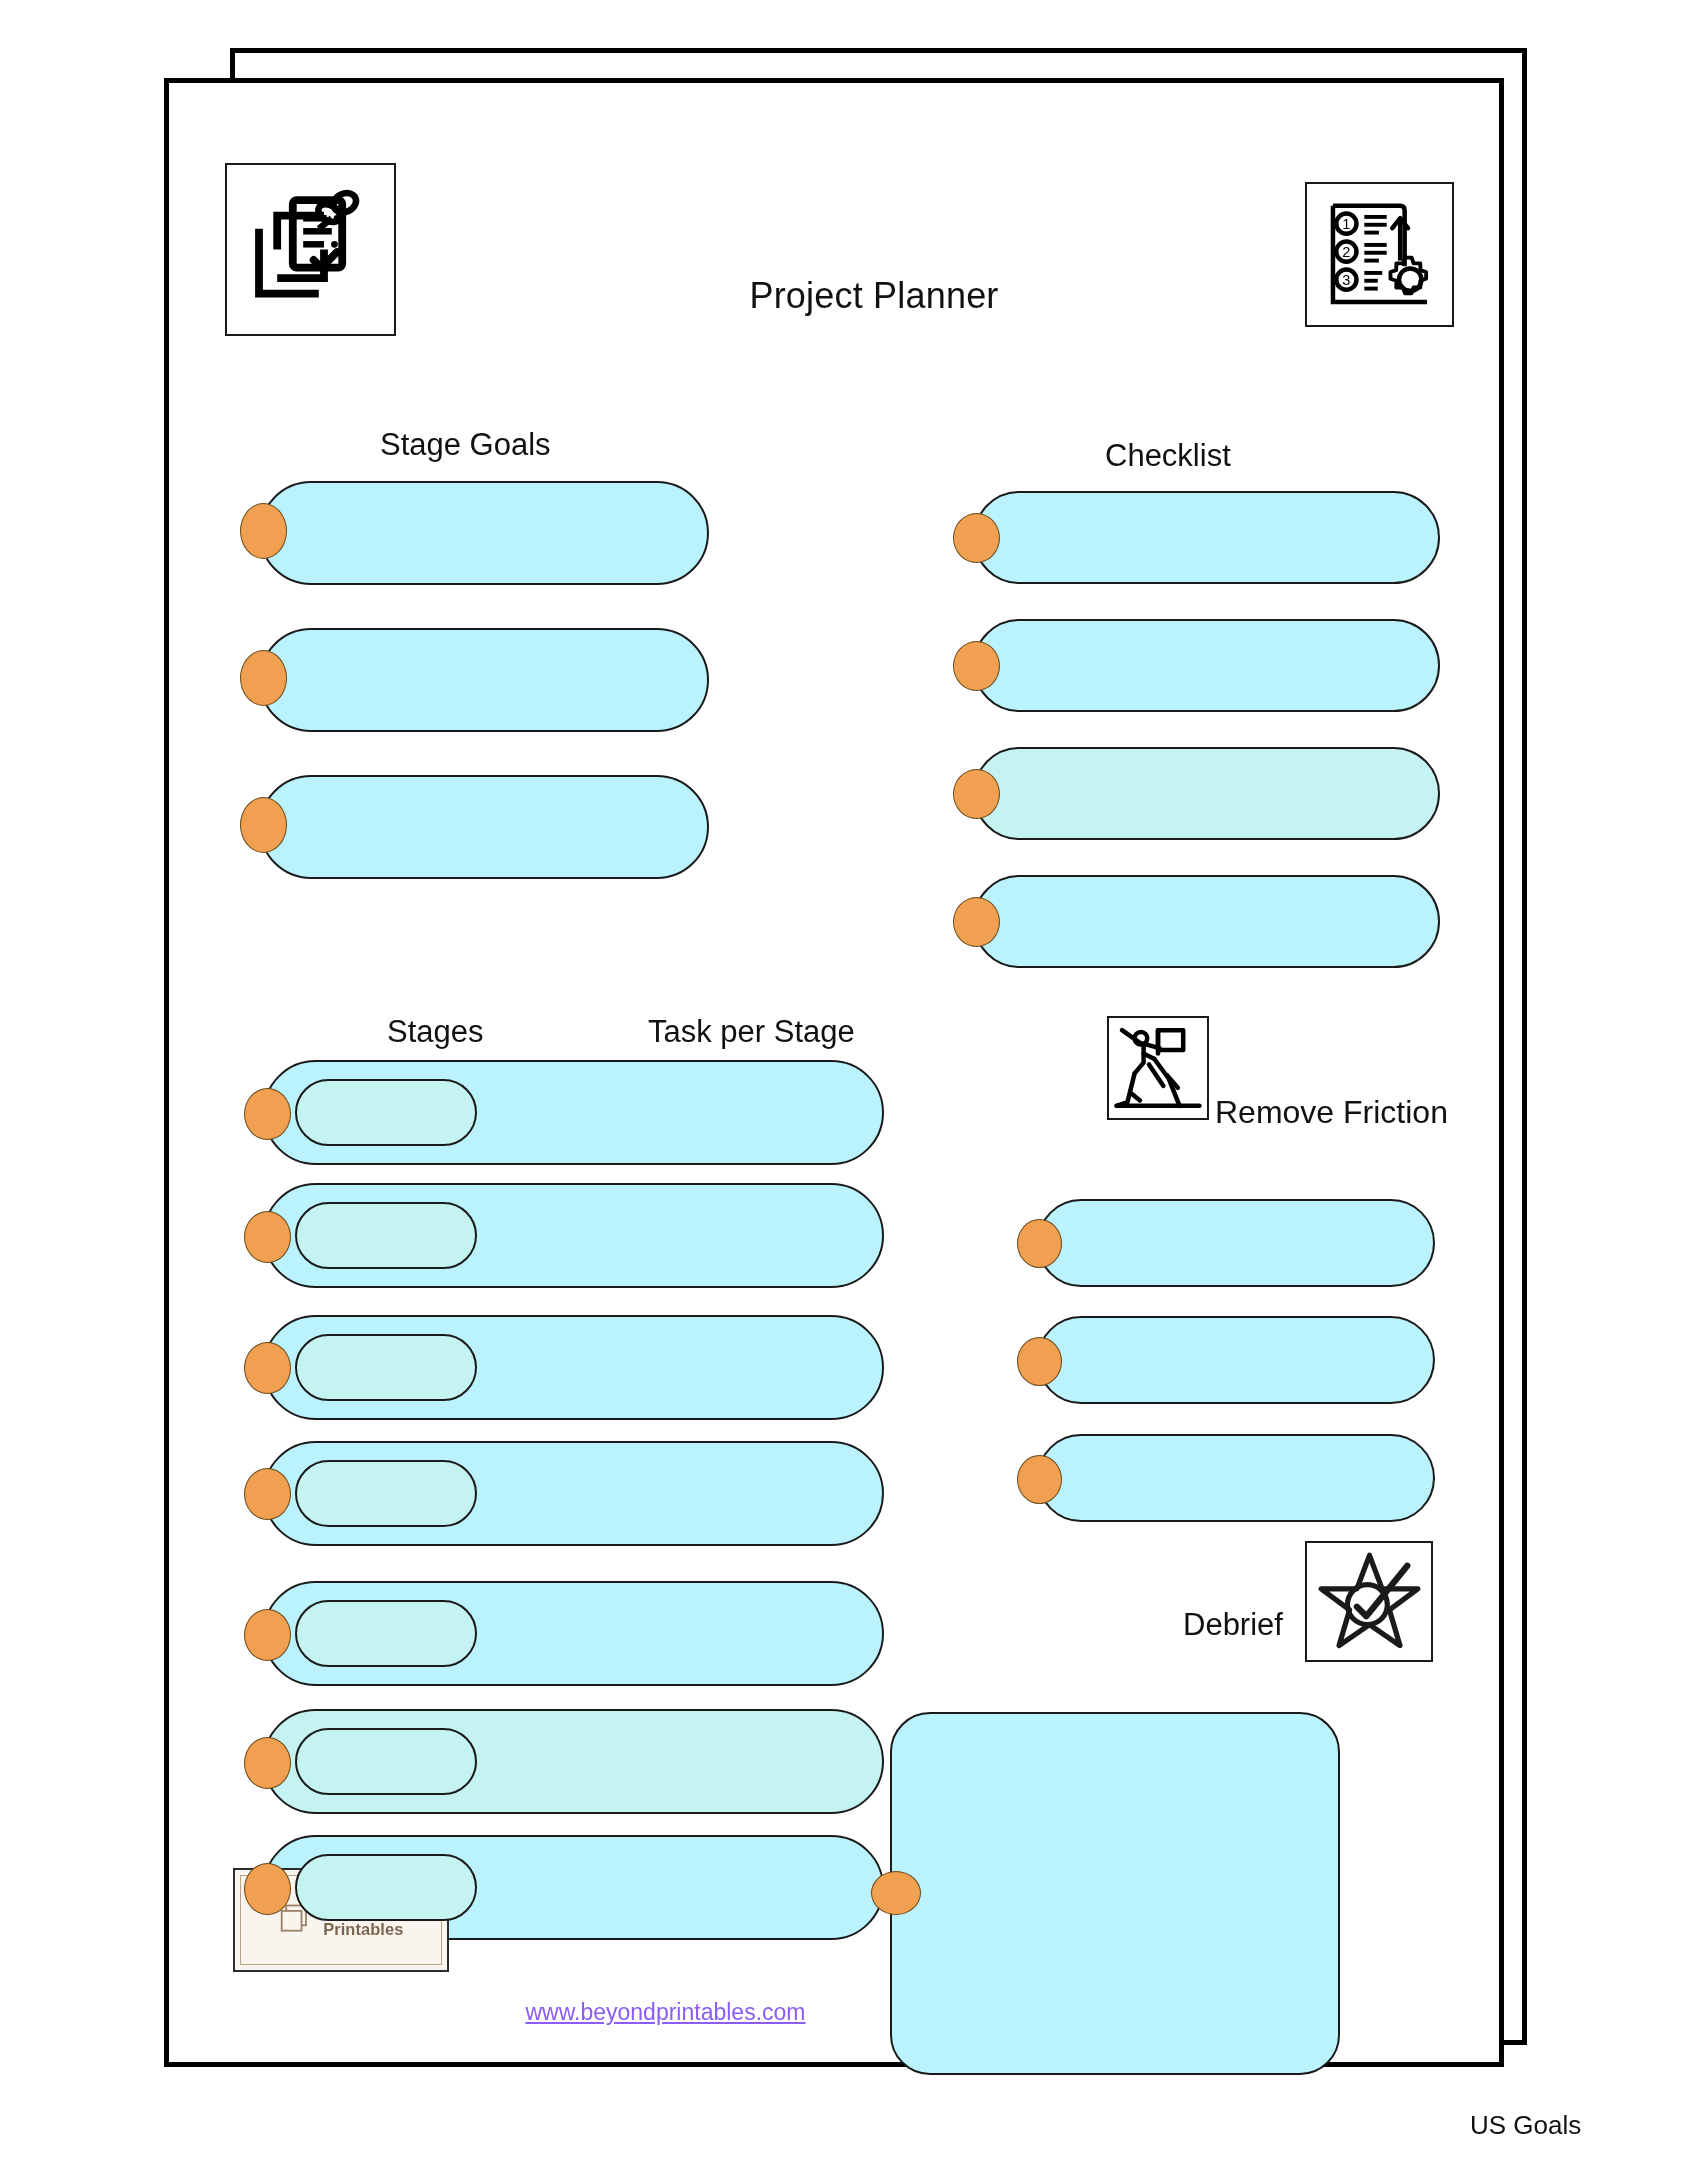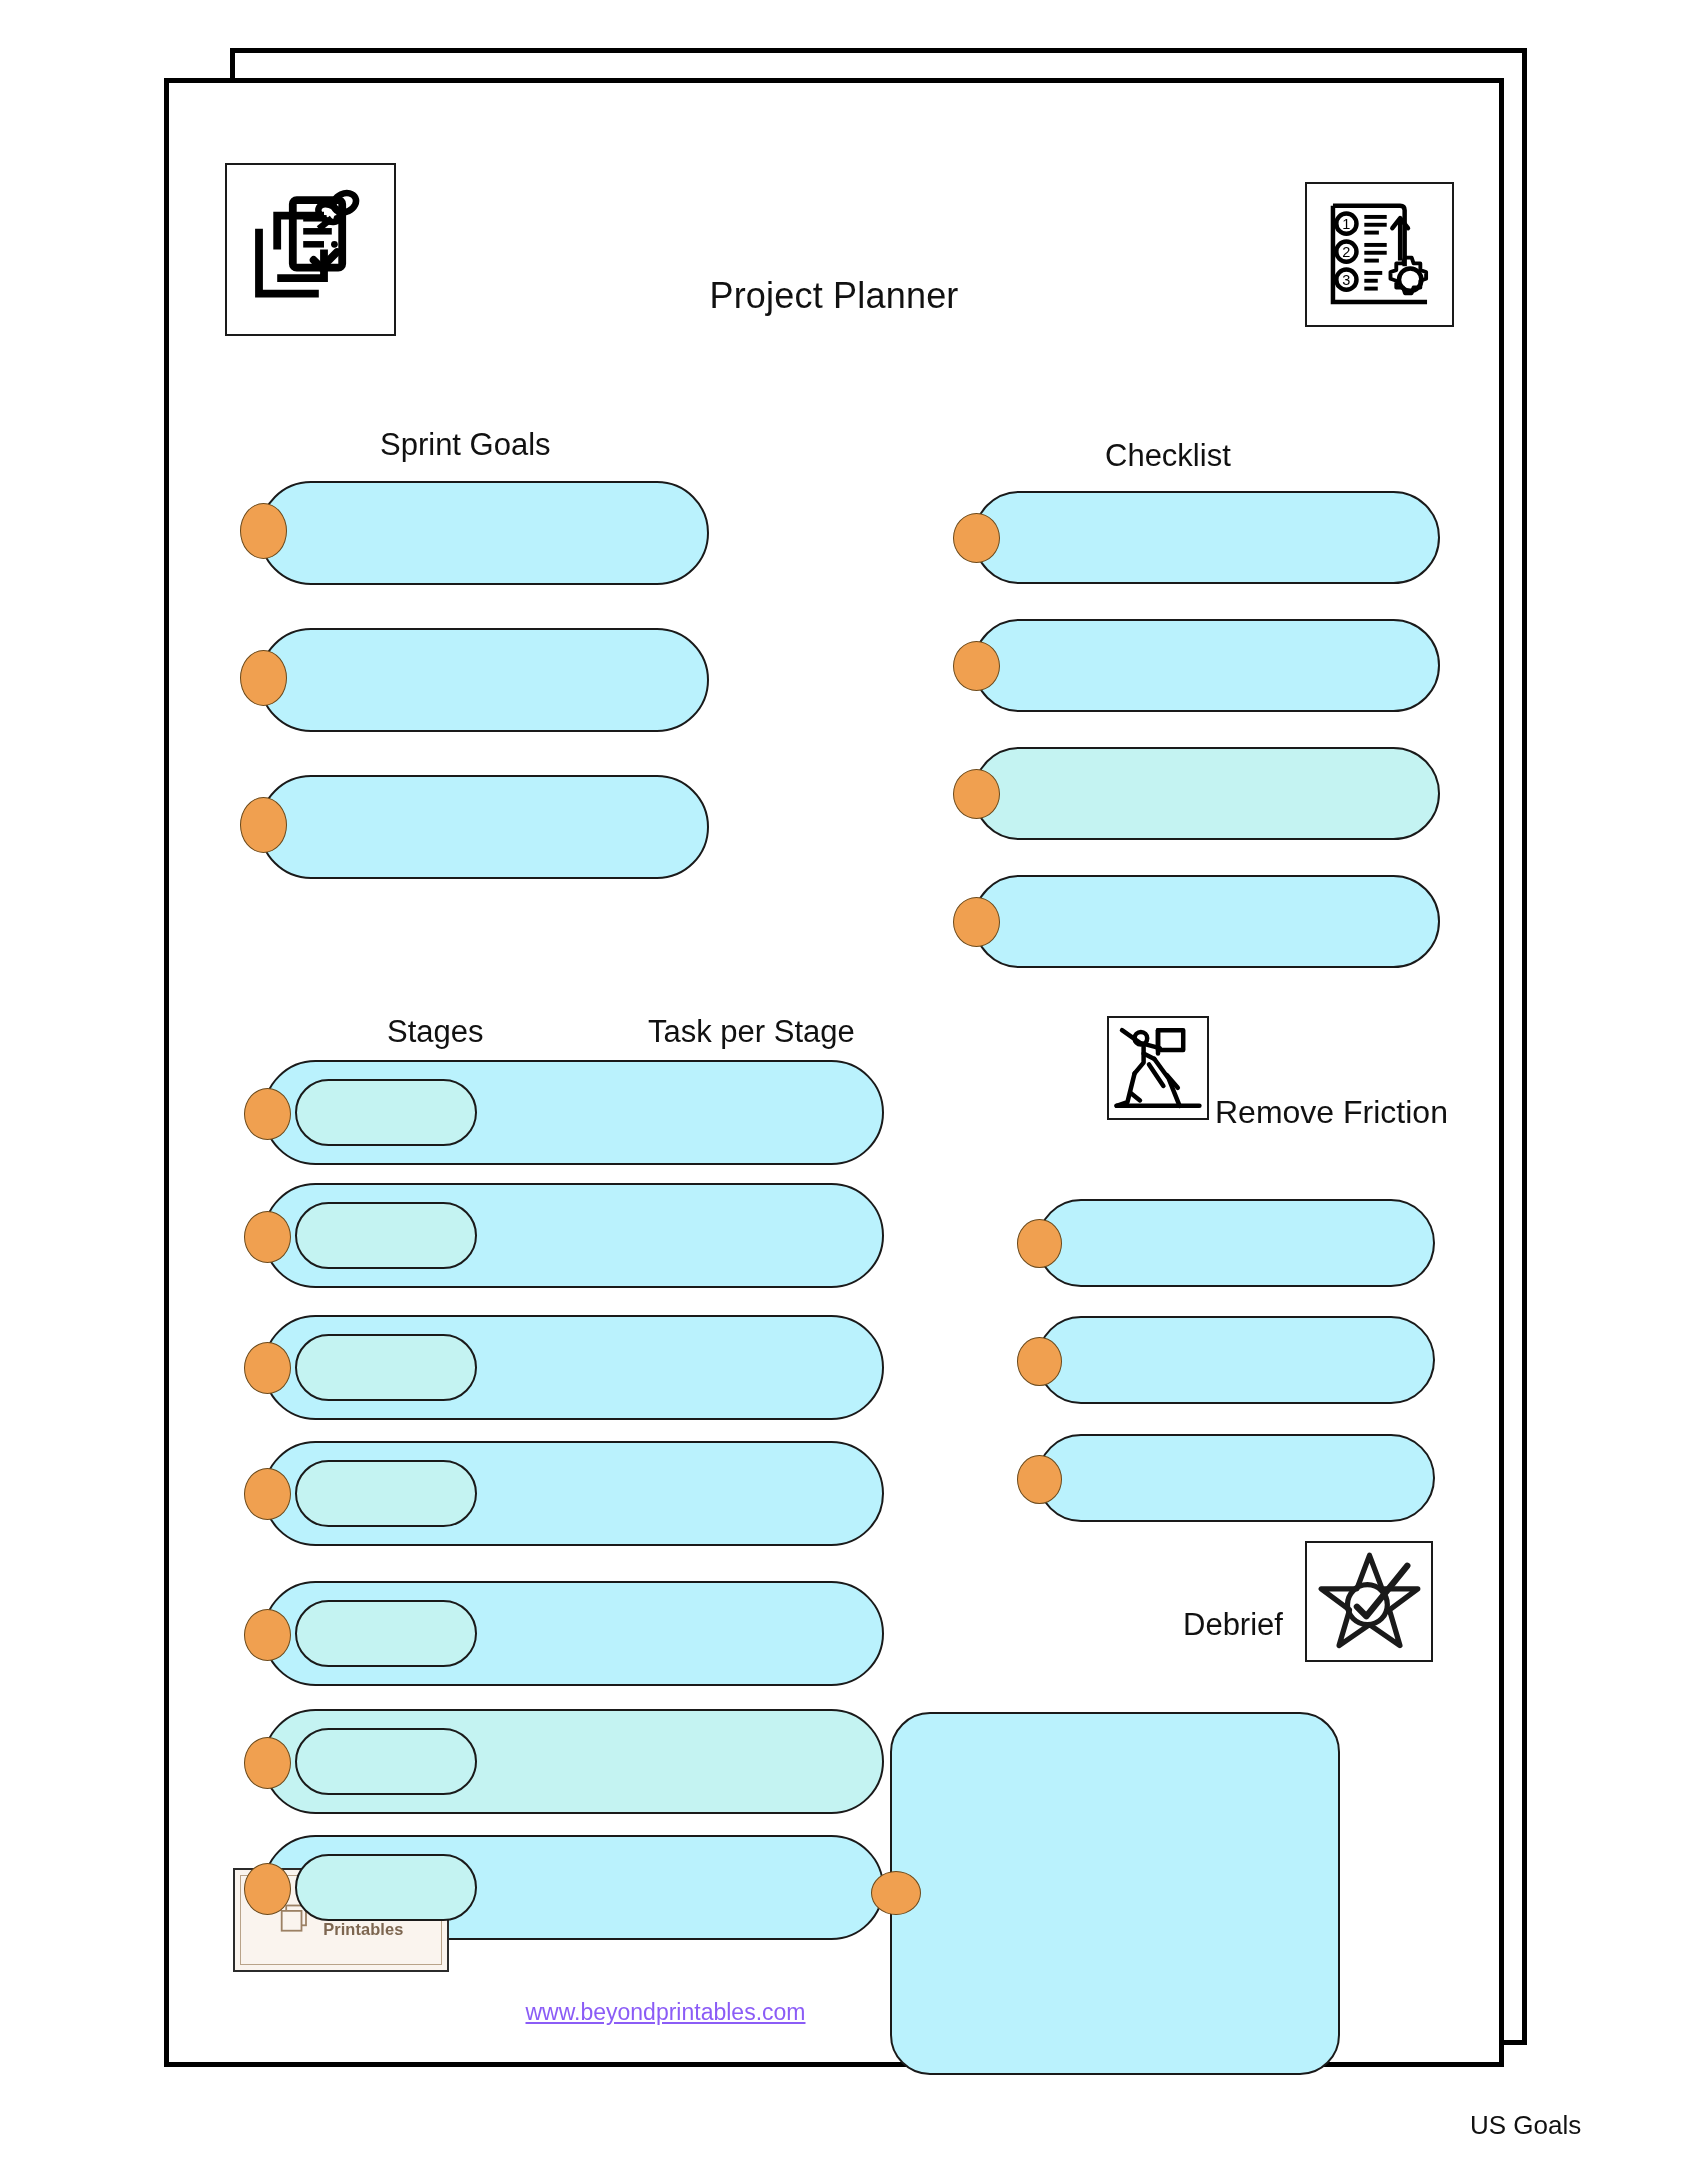--- a/index.html
+++ b/index.html
@@ -55,20 +55,21 @@
   
   .doc-title {
     position: absolute;
     left: 0;
     top: 197px;
     width: 1340px;
     text-align: center;
     font-size: 36px;
     letter-spacing: 0.2px;
     color: #111111;
+    padding-left: 40px;
   }
 
   
   .icon-box {
     position: absolute;
     border: 2.6px solid #1a1a1a;
     background: #ffffff;
     box-sizing: border-box;
     display: flex;
     align-items: center;
@@ -239,21 +240,21 @@
         <line x1="36" y1="80" x2="48" y2="80" stroke-width="3.5"></line>
         <line x1="68" y1="55" x2="68" y2="18" stroke-width="4"></line>
         <polyline points="61,26 68,17 75,26" stroke-width="4" stroke-linecap="round" stroke-linejoin="round"></polyline>
         <g stroke-width="4" stroke-linejoin="round">
           <path d="M72 58 l7 0 l2 -6 l7 0 l2 6 l7 0 l0 7 l6 2 l0 7 l-6 2 l0 7 l-7 0 l-2 6 l-7 0 l-2 -6 l-7 0 l0 -7 l-6 -2 l0 -7 l6 -2 z" transform="translate(-6,-1) scale(0.86) translate(10,10)"></path>
         </g>
         <circle cx="77" cy="72" r="10" stroke-width="4"></circle>
       </svg>
     </div>
 
-    <div class="sec-label" id="lbl-sprint">Sprint Goals</div>
+    <div class="sec-label" id="lbl-sprint">Stage Goals</div>
 
     <div class="field pill" style="left:95px; top:403px; width:450px; height:104px;"></div>
     <div class="knob" style="left:76px; top:425px; width:45px; height:54px;"></div>
 
     <div class="field pill" style="left:95px; top:550px; width:450px; height:104px;"></div>
     <div class="knob" style="left:76px; top:572px; width:45px; height:54px;"></div>
 
     <div class="field pill" style="left:95px; top:697px; width:450px; height:104px;"></div>
     <div class="knob" style="left:76px; top:719px; width:45px; height:54px;"></div>
 

